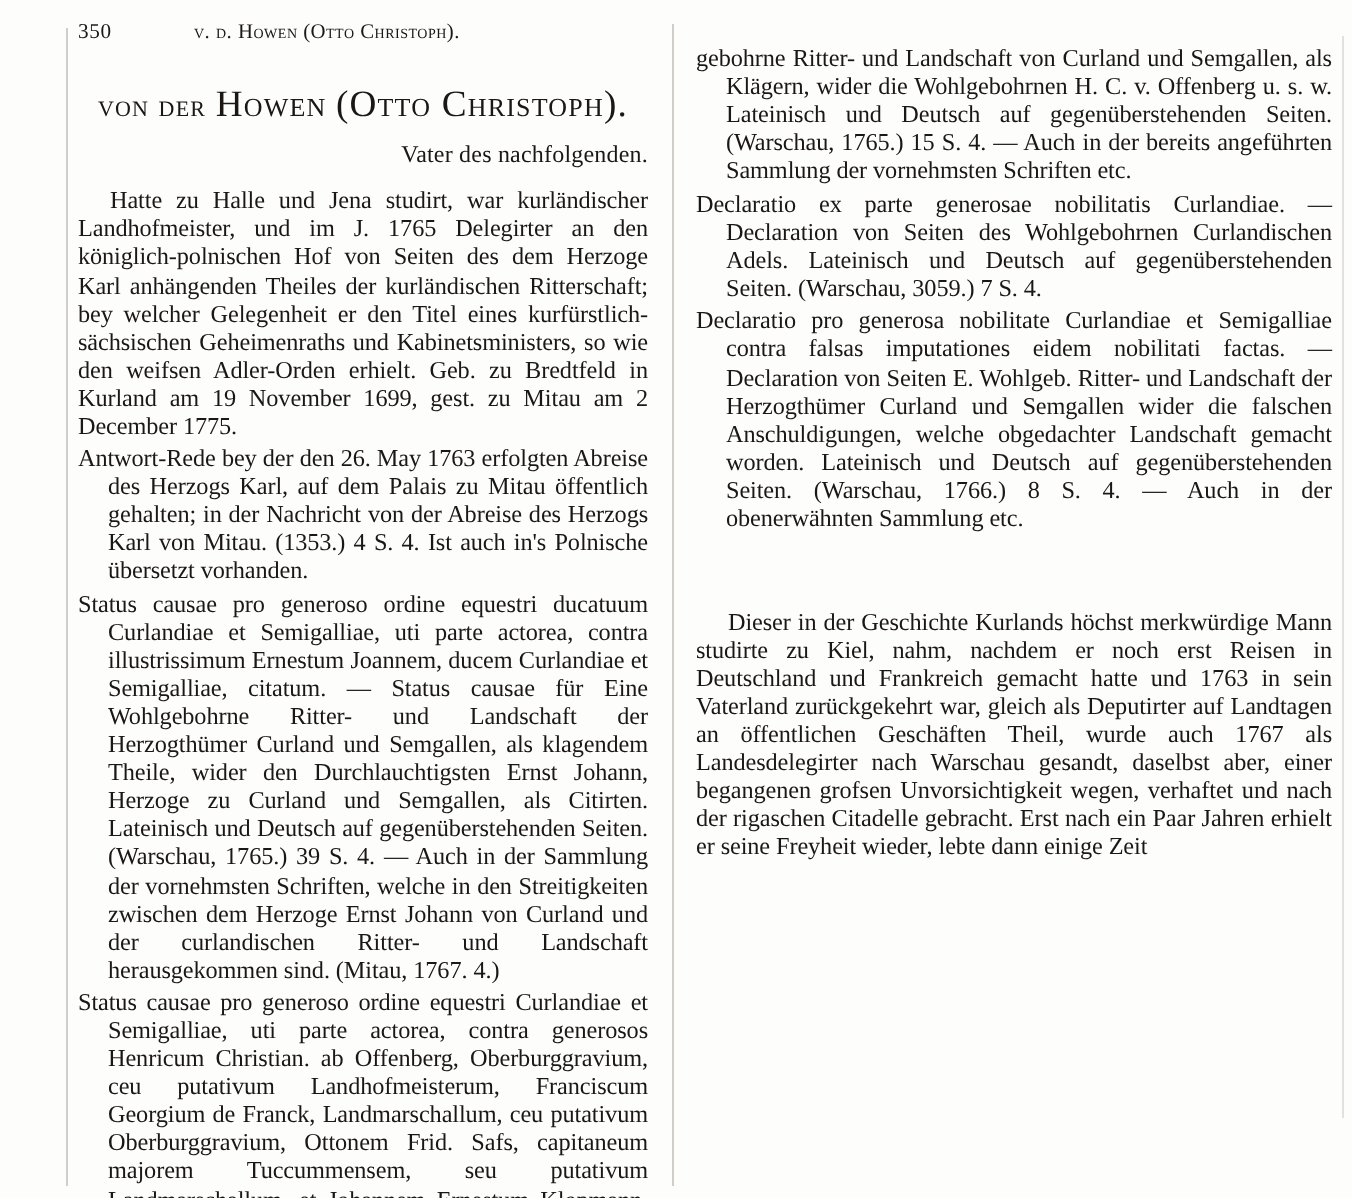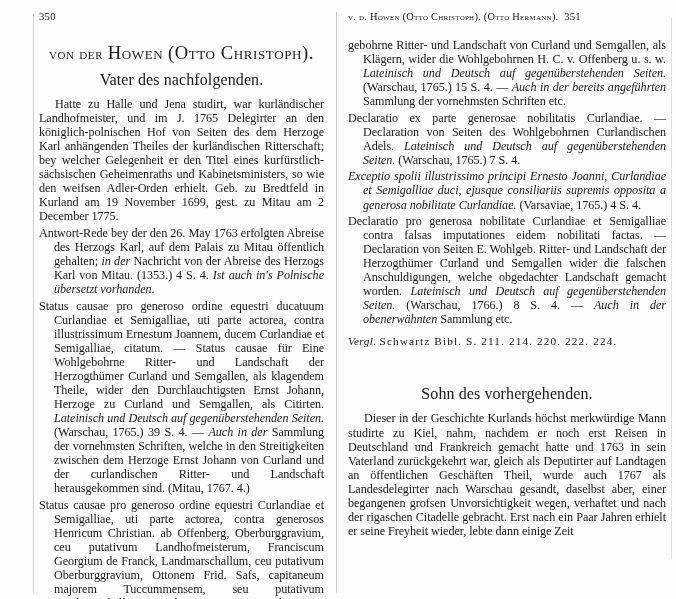--- a/index.html
+++ b/index.html
@@ -81,22 +81,22 @@
     text-align: center;
     font-size: 16.4px;
     font-variant: small-caps;
     letter-spacing: 0.6px;
     margin: 17px 0 0 0;
     line-height: 1.15;
     white-space: nowrap;
   }
   .entry-title .big { font-size: 18.6px; }
   .entry-sub {
-    text-align: center;
-    font-size: 16px;
+    text-align: right;
+    font-size: 12px;
     margin: 7px 0 0 0;
     letter-spacing: 0.1px;
   }
 
   
   p {
     margin: 0;
     font-size: 12.15px;
     line-height: 14.05px;
     text-align: justify;
@@ -120,41 +120,45 @@
     text-indent: -15px;
   }
   p.vergl {
     margin-top: 8px;
     font-size: 11.3px;
     text-align: left;
     letter-spacing: 0.35px;
   }
   p.vergl .wide { letter-spacing: 1.1px; }
 
-  i, .it { font-style: italic; }
+  i, .it { }
   .rm { font-style: normal; margin-top: 27px; }
 
   .gap-after-entry { height: 30px; }
   .second-entry { margin-top: 12px; }
 </style>
 </head>
 <body>
 
 <div class="page">
 
   <div class="scan-line left"></div>
   <div class="scan-line gutter"></div>
   <div class="scan-line right"></div>
 
   <div class="columns">
 
     <div class="col col-left">
 
       <div class="runhead">
         <span class="folio">350</span>
+        <span class="rh-text">
+          <span class="smallcaps">v. d. Howen</span>
+          <span class="smallcaps">(Otto Christoph).</span>
+        </span>
       </div>
 
       <div class="entry-title">
         <span>von der</span>
         <span class="big">Howen</span>
         <span class="big">(Otto Christoph).</span>
       </div>
 
       <div class="entry-sub">Vater des nachfolgenden.</div>
 
@@ -169,51 +173,37 @@
       </p>
 
       <p class="hang">
         <span class="rm">Status causae pro generoso ordine equestri Curlandiae et Semigalliae, uti parte actorea, contra generosos Henricum Christian. ab Offenberg, Oberburggravium, ceu putativum Landhofmeisterum, Franciscum Georgium de Franck, Landmarschallum, ceu putativum Oberburggravium, Ottonem Frid. Safs, capitaneum majorem Tuccummensem, seu putativum Landmarschallum, et Johannem Ernestum Klopmann, putativum cancellarium, citatos. — Status causae für E. Wohl-</span>
       </p>
 
     </div>
 
     <div class="col col-right">
 
-      <div class="runhead">
-        <span class="smallcaps">v. d. Howen</span>
-        <span class="smallcaps">(Otto Christoph).</span>
-        <span class="smallcaps">(Otto Hermann).</span>
-        <span class="folio-right">351</span>
-      </div>
 
       <p class="cont" style="margin-top:13px;">
         <span class="rm">gebohrne Ritter- und Landschaft von Curland und Semgallen, als Klägern, wider die Wohlgebohrnen H. C. v. Offenberg u. s. w. </span><span class="it">Lateinisch und Deutsch auf gegenüberstehenden Seiten. </span><span class="rm">(Warschau, 1765.) 15 S. 4. — </span><span class="it">Auch in der bereits angeführten </span><span class="rm">Sammlung der vornehmsten Schriften etc.</span>
       </p>
 
       <p class="hang">
-        <span class="rm">Declaratio ex parte generosae nobilitatis Curlandiae. — Declaration von Seiten des Wohlgebohrnen Curlandischen Adels. </span><span class="it">Lateinisch und Deutsch auf gegenüberstehenden Seiten. </span><span class="rm">(Warschau, 1765.) 7 S. 4.</span>
-      </p>
-
-      <p class="hang">
-        <span class="it">Exceptio spolii illustrissimo principi Ernesto Joanni, Curlandiae et Semigalliae duci, ejusque consiliariis supremis opposita a generosa nobilitate Curlandiae. </span><span class="rm">(Varsaviae, 1765.) 4 S. 4.</span>
-      </p>
+        <span class="rm">Declaratio ex parte generosae nobilitatis Curlandiae. — Declaration von Seiten des Wohlgebohrnen Curlandischen Adels. </span><span class="it">Lateinisch und Deutsch auf gegenüberstehenden Seiten. </span><span class="rm">(Warschau, 3059.) 7 S. 4.</span>
+      </p>
+
 
       <p class="hang">
         <span class="rm">Declaratio pro generosa nobilitate Curlandiae et Semigalliae contra falsas imputationes eidem nobilitati factas. — Declaration von Seiten E. Wohlgeb. Ritter- und Landschaft der Herzogthümer Curland und Semgallen wider die falschen Anschuldigungen, welche obgedachter Landschaft gemacht worden. </span><span class="it">Lateinisch und Deutsch auf gegenüberstehenden Seiten. </span><span class="rm">(Warschau, 1766.) 8 S. 4. — </span><span class="it">Auch in der obenerwähnten </span><span class="rm">Sammlung etc.</span>
       </p>
 
-      <p class="vergl">
-        <span class="it">Vergl.</span>
-        <span class="wide">Schwartz Bibl. S. 211. 214. 220. 222. 224.</span>
-      </p>
 
       <div class="gap-after-entry"></div>
 
 
-      <div class="entry-sub">Sohn des vorhergehenden.</div>
 
       <p class="lead">Dieser in der Geschichte Kurlands höchst merkwürdige Mann studirte zu Kiel, nahm, nachdem er noch erst Reisen in Deutschland und Frankreich gemacht hatte und 1763 in sein Vaterland zurückgekehrt war, gleich als Deputirter auf Landtagen an öffentlichen Geschäften Theil, wurde auch 1767 als Landesdelegirter nach Warschau gesandt, daselbst aber, einer begangenen grofsen Unvorsichtigkeit wegen, verhaftet und nach der rigaschen Citadelle gebracht. Erst nach ein Paar Jahren erhielt er seine Freyheit wieder, lebte dann einige Zeit</p>
 
     </div>
 
   </div>
 </div>
 
 </body></html>

